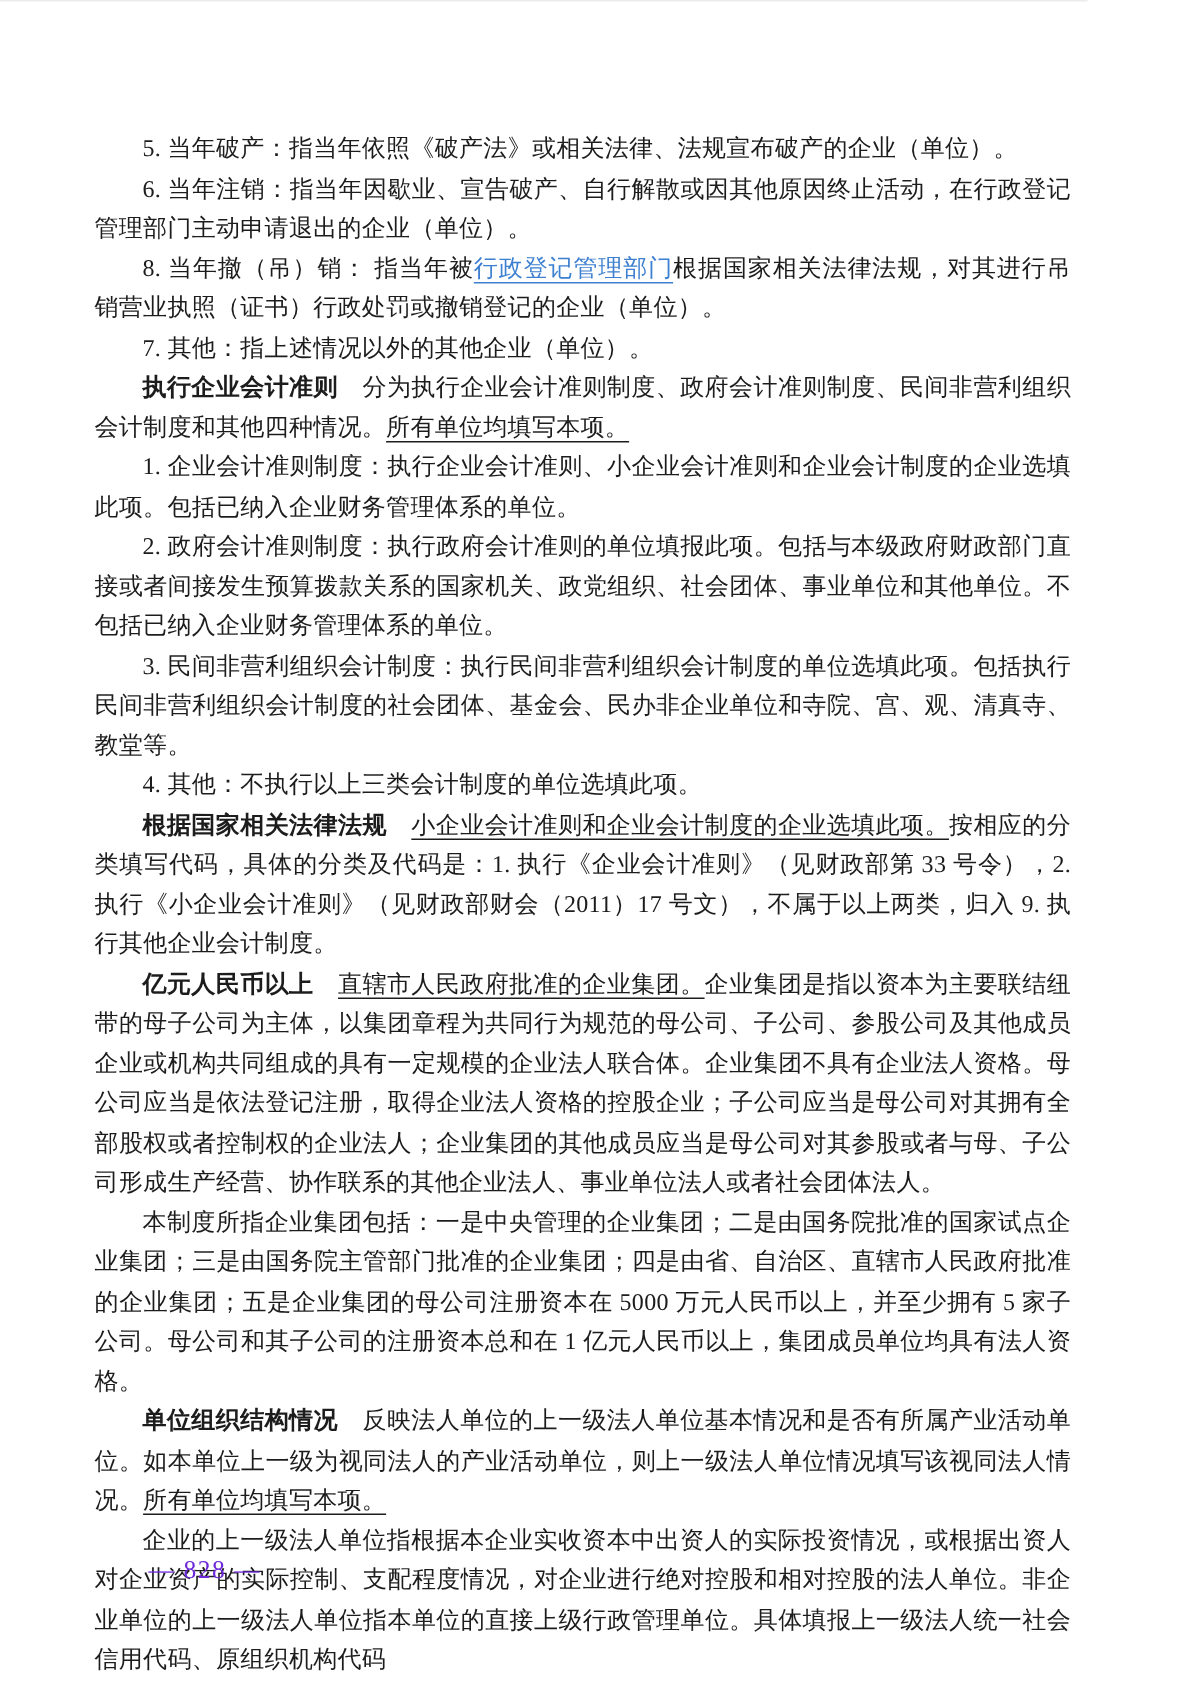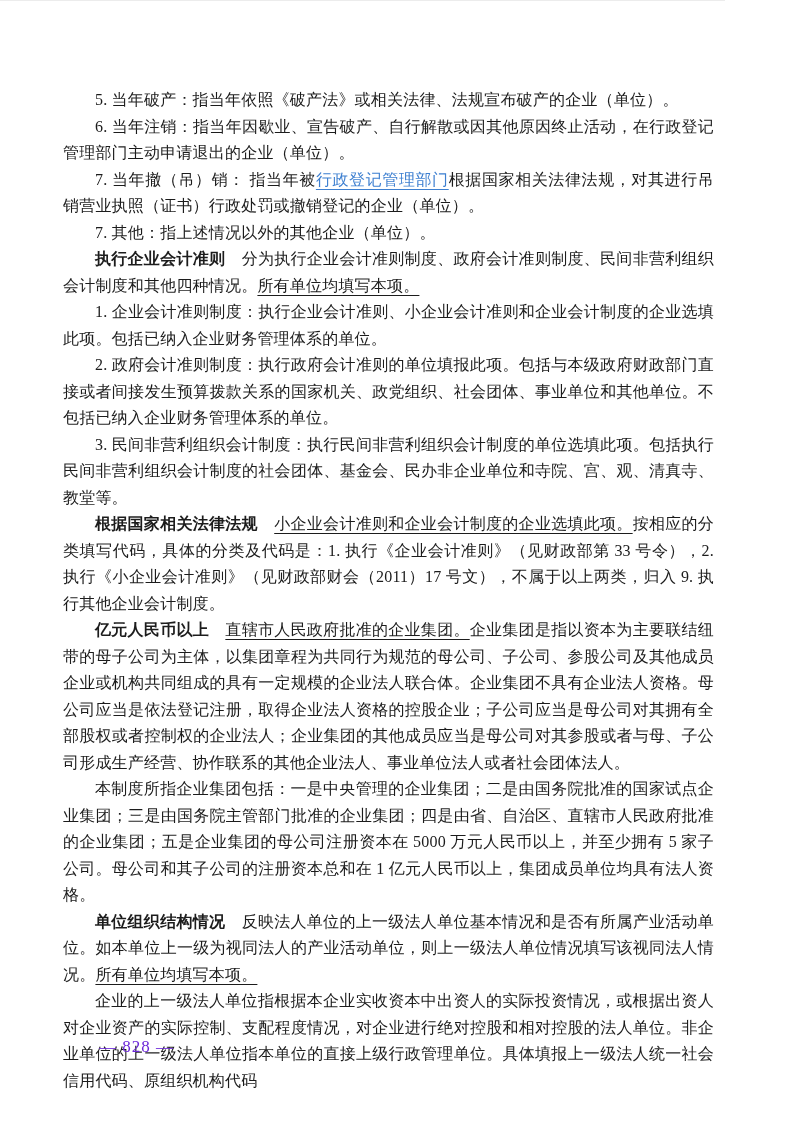--- a/index.html
+++ b/index.html
@@ -58,26 +58,27 @@
     letter-spacing: 1px;
   }
 </style>
 </head>
 <body>
 
 <div class="page">
   <div class="content">
       <p class="para"><span>5. 当年破产：指当年依照《破产法》或相关法律、法规宣布破产的企业（单位）。</span></p>
       <p class="para"><span>6. 当年注销：指当年因歇业、宣告破产、自行解散或因其他原因终止活动，在行政登记管理部门主动申请退出的企业（单位）。</span></p>
-      <p class="para"><span>7. 当年撤（吊）销： 指当年被</span><a class="link">行政登记管理部门</a><span>根据国家相关法律法规，对其进行吊销营业执照（证书）行政处罚或撤销登记的企业（单位）。</span></p>
+      <p class="para"><span>8. 当年撤（吊）销： 指当年被</span><a class="link">行政登记管理部门</a><span>根据国家相关法律法规，对其进行吊销营业执照（证书）行政处罚或撤销登记的企业（单位）。</span></p>
       <p class="para"><span>7. 其他：指上述情况以外的其他企业（单位）。</span></p>
       <p class="para"><span class="bold">执行企业会计准则</span><span>　分为执行企业会计准则制度、政府会计准则制度、民间非营利组织会计制度和其他四种情况。</span><span class="underline">所有单位均填写本项。</span></p>
       <p class="para"><span>1. 企业会计准则制度：执行企业会计准则、小企业会计准则和企业会计制度的企业选填此项。包括已纳入企业财务管理体系的单位。</span></p>
       <p class="para"><span>2. 政府会计准则制度：执行政府会计准则的单位填报此项。包括与本级政府财政部门直接或者间接发生预算拨款关系的国家机关、政党组织、社会团体、事业单位和其他单位。不包括已纳入企业财务管理体系的单位。</span></p>
       <p class="para"><span>3. 民间非营利组织会计制度：执行民间非营利组织会计制度的单位选填此项。包括执行民间非营利组织会计制度的社会团体、基金会、民办非企业单位和寺院、宫、观、清真寺、教堂等。</span></p>
+      <p class="para"><span>4. 其他：不执行以上三类会计制度的单位选填此项。</span></p>
       <p class="para"><span class="bold">根据国家相关法律法规</span><span>　</span><span class="underline">小企业会计准则和企业会计制度的企业选填此项。</span><span>按相应的分类填写代码，具体的分类及代码是：1. 执行《企业会计准则》（见财政部第 33 号令），2. 执行《小企业会计准则》（见财政部财会（2011）17 号文），不属于以上两类，归入 9. 执行其他企业会计制度。</span></p>
       <p class="para"><span class="bold">亿元人民币以上</span><span>　</span><span class="underline">直辖市人民政府批准的企业集团。</span><span>企业集团是指以资本为主要联结纽带的母子公司为主体，以集团章程为共同行为规范的母公司、子公司、参股公司及其他成员企业或机构共同组成的具有一定规模的企业法人联合体。企业集团不具有企业法人资格。母公司应当是依法登记注册，取得企业法人资格的控股企业；子公司应当是母公司对其拥有全部股权或者控制权的企业法人；企业集团的其他成员应当是母公司对其参股或者与母、子公司形成生产经营、协作联系的其他企业法人、事业单位法人或者社会团体法人。</span></p>
       <p class="para"><span>本制度所指企业集团包括：一是中央管理的企业集团；二是由国务院批准的国家试点企业集团；三是由国务院主管部门批准的企业集团；四是由省、自治区、直辖市人民政府批准的企业集团；五是企业集团的母公司注册资本在 5000 万元人民币以上，并至少拥有 5 家子公司。母公司和其子公司的注册资本总和在 1 亿元人民币以上，集团成员单位均具有法人资格。</span></p>
       <p class="para"><span class="bold">单位组织结构情况</span><span>　反映法人单位的上一级法人单位基本情况和是否有所属产业活动单位。如本单位上一级为视同法人的产业活动单位，则上一级法人单位情况填写该视同法人情况。</span><span class="underline">所有单位均填写本项。</span></p>
       <p class="para"><span>企业的上一级法人单位指根据本企业实收资本中出资人的实际投资情况，或根据出资人对企业资产的实际控制、支配程度情况，对企业进行绝对控股和相对控股的法人单位。非企业单位的上一级法人单位指本单位的直接上级行政管理单位。具体填报上一级法人统一社会信用代码、原组织机构代码</span></p>
     </div>
   <div class="footer">— 828 —</div>
 </div>
 
 </body></html>

